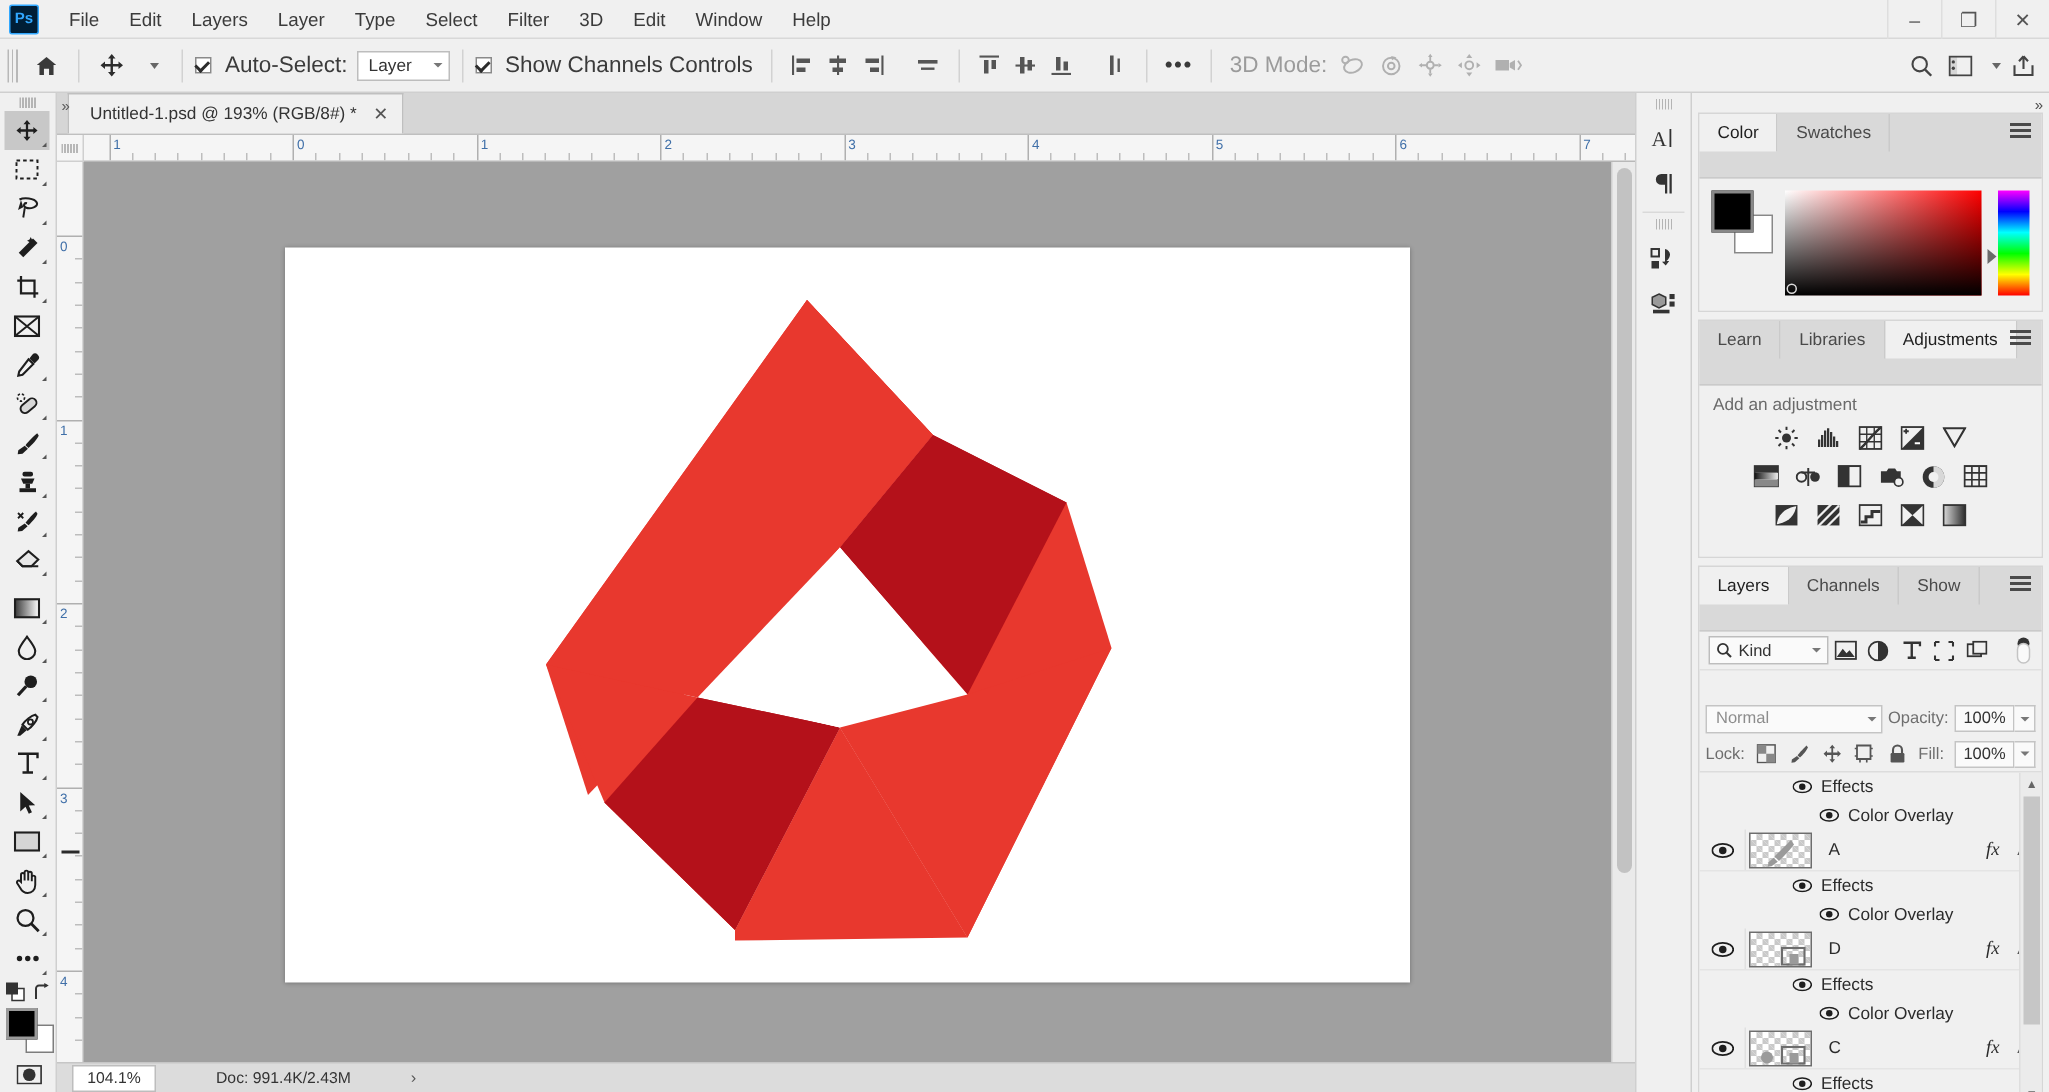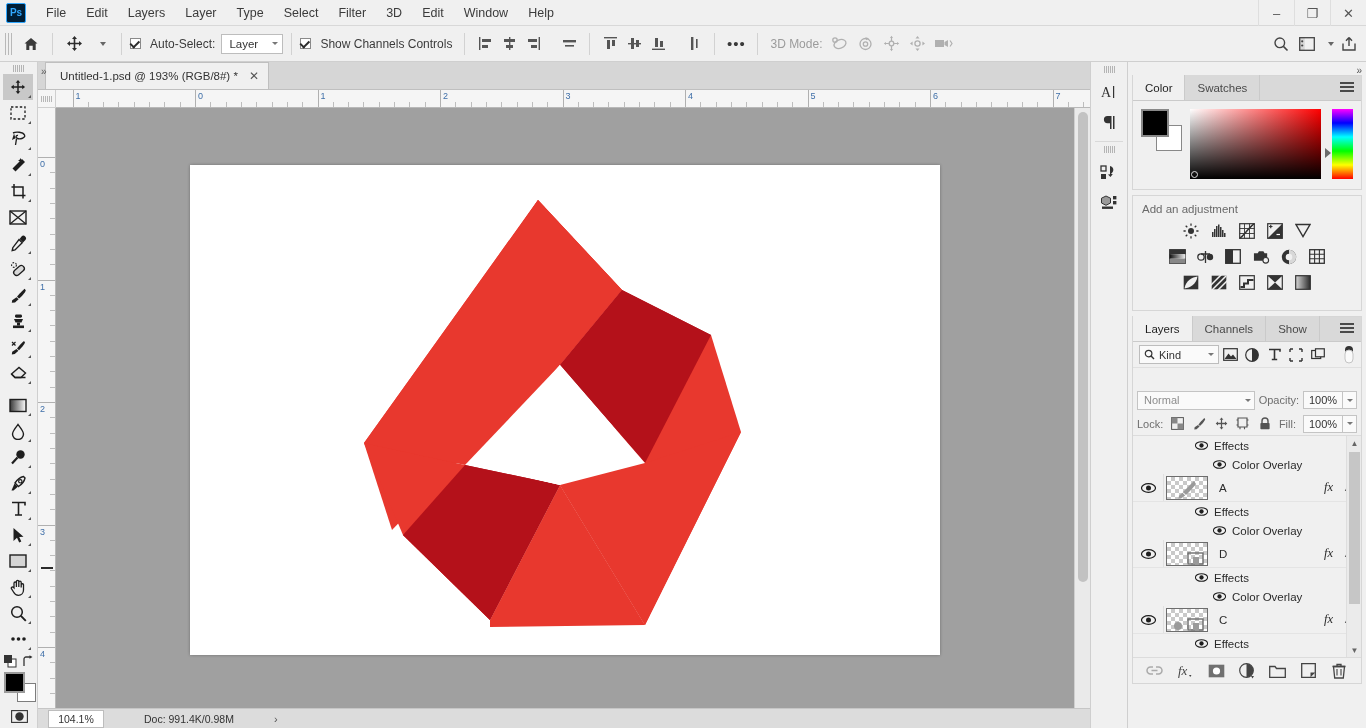--- a/index.html
+++ b/index.html
@@ -44,21 +44,21 @@
   }
   .grip {
     width:9px; height:22px; margin:0 4px 0 5px;
     background:repeating-linear-gradient(to right,#b8b8b8 0 1px,transparent 1px 3px);
   }
   .ob-sep { width:1px; height:22px; background:#d2d2d2; margin:0 8px; }
   .ob-btn {
     width:26px; height:26px; display:flex; align-items:center; justify-content:center;
     color:#3a3a3a;
   }
-  .ob-label { font-size:12px; color:#3b3b3b; margin:0 4px; white-space:nowrap; }
+  .ob-label { font-size:15px; color:#3b3b3b; margin:0 4px; white-space:nowrap; }
   .ob-label.dim { color:#9b9b9b; }
   .chk {
     width:11px; height:11px; border:1px solid #8a8a8a; background:#fff;
     display:inline-flex; align-items:center; justify-content:center;
     margin-right:5px; vertical-align:middle; position:relative; top:0px;
   }
   .chk.on::after {
     content:""; width:7px; height:4px; border-left:2px solid #2c2c2c;
     border-bottom:2px solid #2c2c2c; transform:rotate(-45deg) translate(0px,-1px);
   }
@@ -185,21 +185,21 @@
 
   .rightpanel {
     position:absolute; top:62px; left:1128px; width:238px; height:666px;
     background:#f0f0f0;
   }
   .dock-collapse {
     position:absolute; right:5px; top:3px; font-size:10px; color:#4f4f4f; letter-spacing:-1px;
   }
   .panel { background:#f0f0f0; border:1px solid #d6d6d6; }
   .tabrow {
-    display:flex; align-items:flex-end; height:25px; background:#d9d9d9;
+    display:flex; align-items:flex-start; height:43px; background:#d9d9d9;
     border-bottom:1px solid #cacaca; position:relative;
   }
   .ptab {
     height:25px; padding:0 12px; display:flex; align-items:center;
     font-size:11.5px; color:#4a4a4a; background:#d9d9d9;
     border-right:1px solid #cacaca;
   }
   .ptab.active { background:#f0f0f0; color:#1e1e1e; }
   .hamburger {
     position:absolute; right:7px; top:6px; width:14px; height:11px;
@@ -807,21 +807,21 @@
       </svg>
     </div>
   </div>
 
   <div class="vscroll">
     <div class="vscroll-thumb"></div>
   </div>
 
   <div class="statusbar">
     <div class="zoomfield">104.1%</div>
-    <div class="docinfo">Doc: 991.4K/0.98M</div>
+    <div class="docinfo">Doc: 991.4K/2.43M</div>
     <div class="st-arrow">›</div>
   </div>
 
   <div class="icondock">
     <div class="ic-grip"></div>
     <div class="ic-btn">
       <svg width="19" height="17" viewBox="0 0 19 17">
           <text x="1" y="13" font-family="Liberation Serif, serif" font-size="14" fill="#333">A</text>
           <rect x="13" y="2" width="1.2" height="12" fill="#333"></rect>
         </svg>
@@ -869,20 +869,26 @@
         <div class="cp-field">
           <div class="cp-pick"></div>
         </div>
         <div class="cp-hue">
           <div class="cp-huemark"></div>
         </div>
       </div>
     </div>
 
     <div class="panel" style="margin:5px 4px 0 4px;">
+      <div class="tabrow">
+        <div class="ptab">Learn</div>
+        <div class="ptab">Libraries</div>
+        <div class="ptab active">Adjustments</div>
+        <div class="hamburger"></div>
+      </div>
       <div class="adjbody">
         <div class="adj-title">Add an adjustment</div>
 
         <div class="adj-grid">
           <div class="adj-ic">
             <svg width="16" height="16" viewBox="0 0 16 16">
                 <circle cx="8" cy="8" r="3" fill="#333"></circle>
                 <g stroke="#333" stroke-width="1.3">
                   <path d="M8 0.5v2.2M8 13.3v2.2M0.5 8h2.2M13.3 8h2.2M2.7 2.7l1.6 1.6M11.7 11.7l1.6 1.6M13.3 2.7l-1.6 1.6M4.3 11.7l-1.6 1.6"></path>
                 </g>

